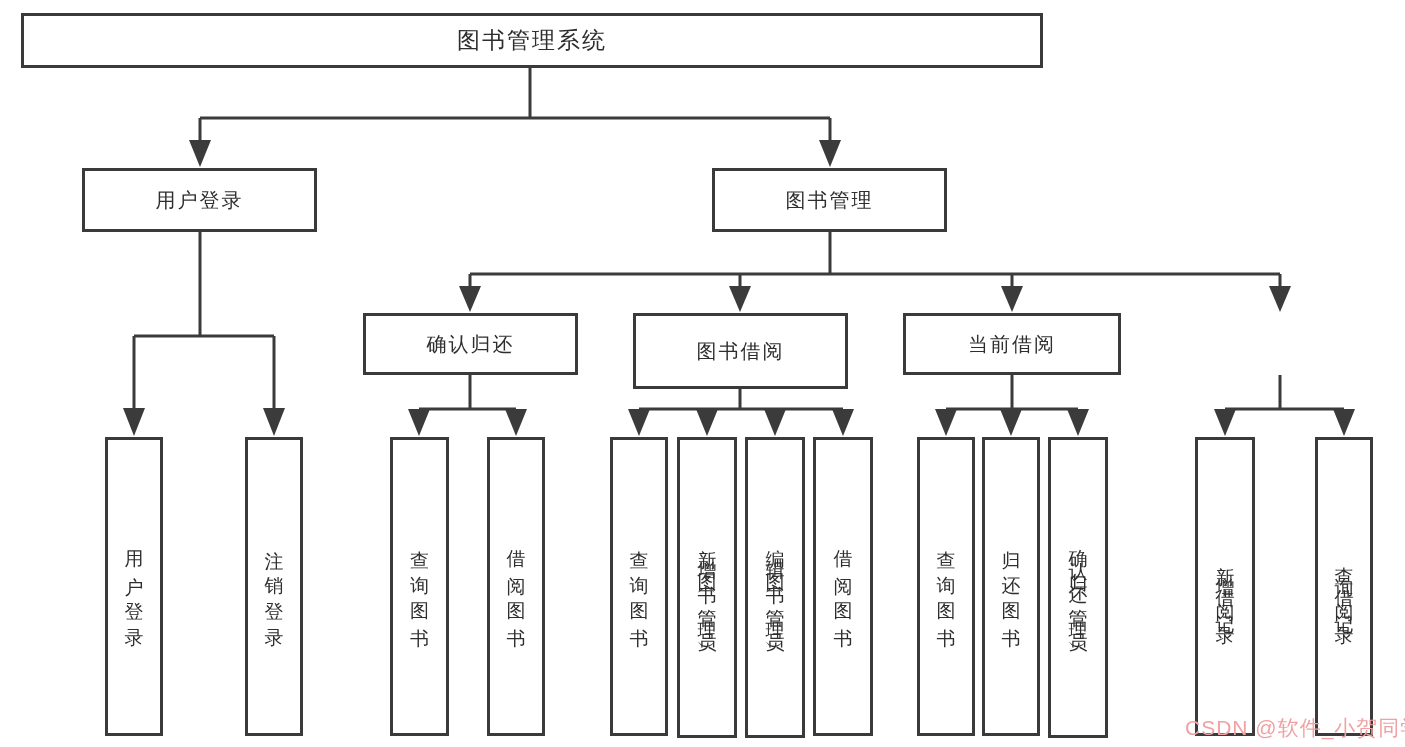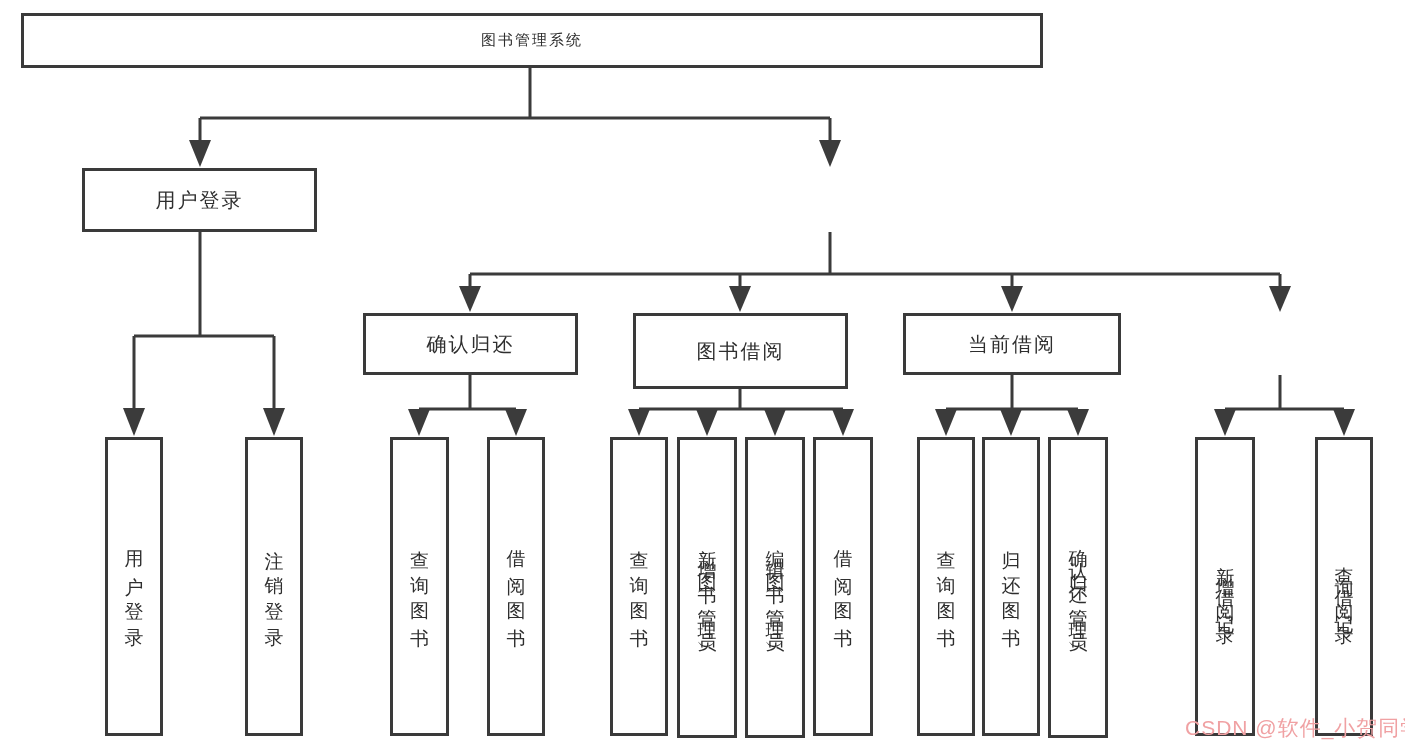--- a/index.html
+++ b/index.html
@@ -17,21 +17,21 @@
     background:#ffffff;
     border:3px solid #3a3a3a;
     color:#2e2e2e;
     display:flex;
     align-items:center;
     justify-content:center;
     font-size:20px;
     letter-spacing:2px;
     z-index:2;
   }
-  .node.root{font-size:15px;}
+  .node.root{font-size:23px;}
   .node.v{
     writing-mode:vertical-rl;
     text-orientation:mixed;
     font-size:19px;
     letter-spacing:26px;
   }
   .node.v.ls6{letter-spacing:12px;}
   .node.v.ls9{letter-spacing:12px;}
   .watermark{
     position:absolute;
@@ -84,20 +84,21 @@
       <polygon points="1000,409 1022,409 1011,436"></polygon>
       <polygon points="1067,409 1089,409 1078,436"></polygon>
       <polygon points="1214,409 1236,409 1225,436"></polygon>
       <polygon points="1333,409 1355,409 1344,436"></polygon>
     </g>
   </svg>
 
   <div class="node root" style="left:21px;top:13px;width:1022px;height:55px">图书管理系统</div>
 
   <div class="node" style="left:82px;top:168px;width:235px;height:64px">用户登录</div>
+  <div class="node" style="left:712px;top:168px;width:235px;height:64px">图书管理</div>
 
   <div class="node" style="left:363px;top:313px;width:215px;height:62px">确认归还</div>
   <div class="node" style="left:633px;top:313px;width:215px;height:76px">图书借阅</div>
   <div class="node" style="left:903px;top:313px;width:218px;height:62px">当前借阅</div>
 
   <div class="node v" style="left:105px;top:437px;width:58px;height:299px">用户登录</div>
   <div class="node v" style="left:245px;top:437px;width:58px;height:299px">注销登录</div>
 
   <div class="node v" style="left:390px;top:437px;width:59px;height:299px">查询图书</div>
   <div class="node v" style="left:487px;top:437px;width:58px;height:299px">借阅图书</div>

